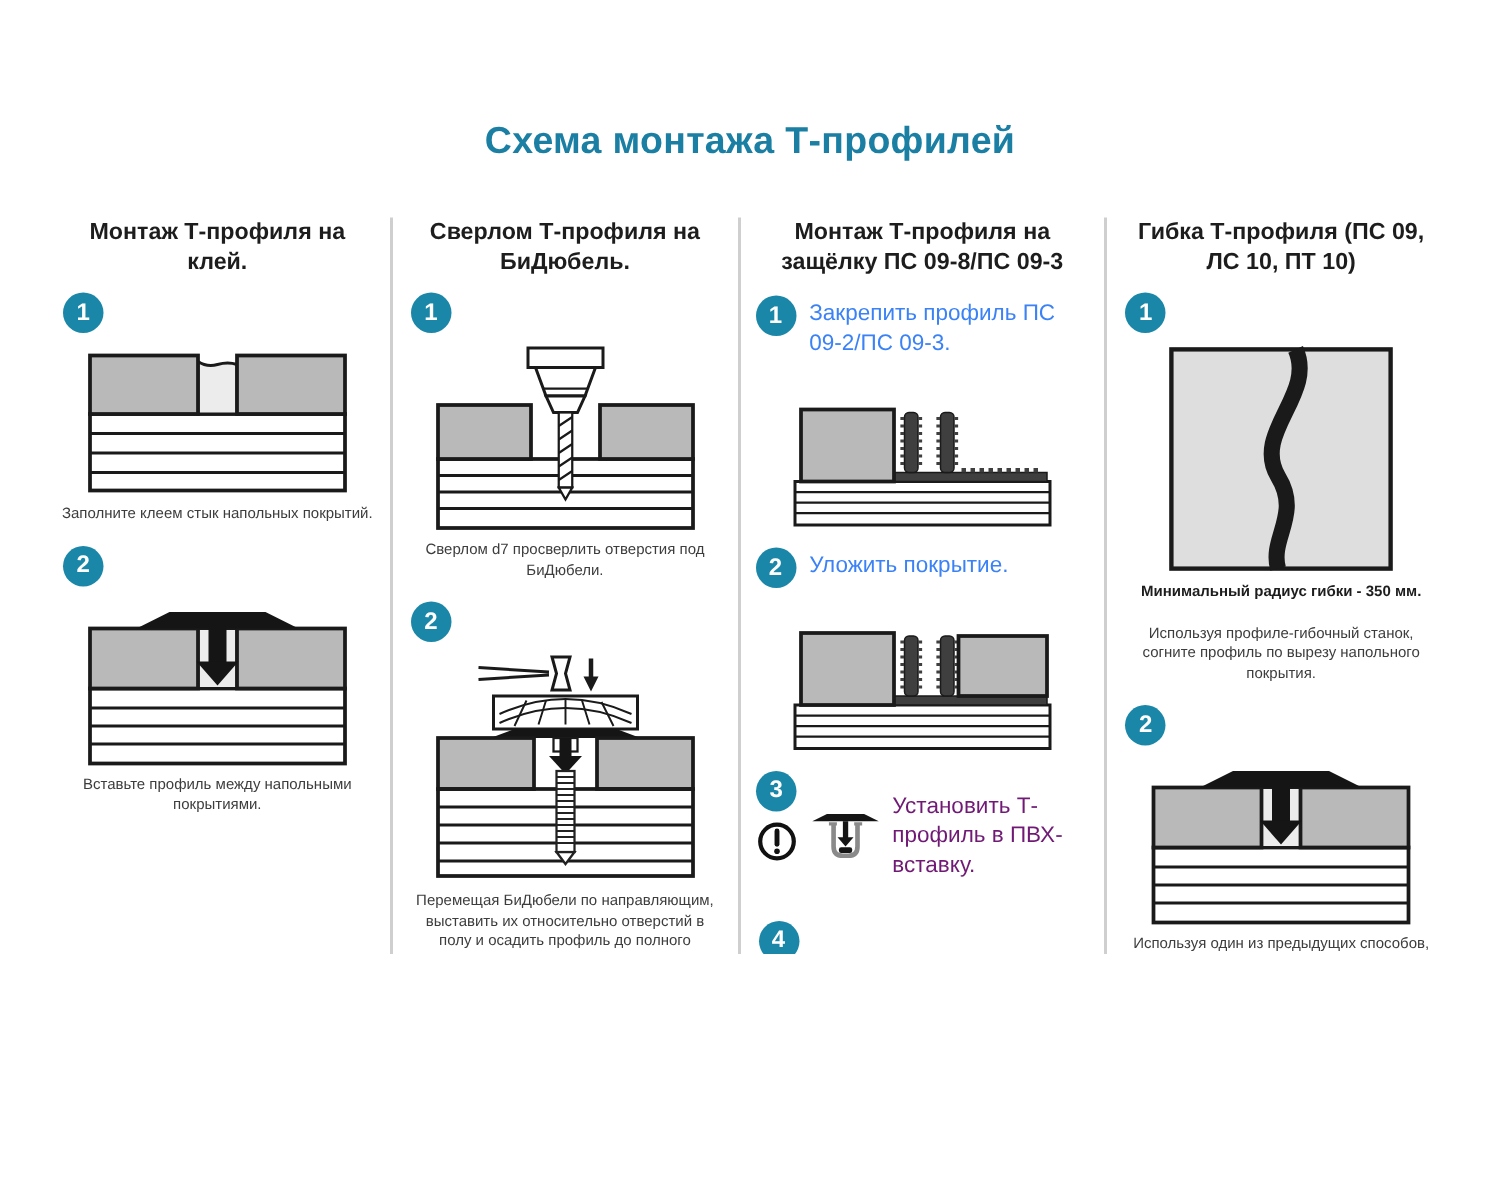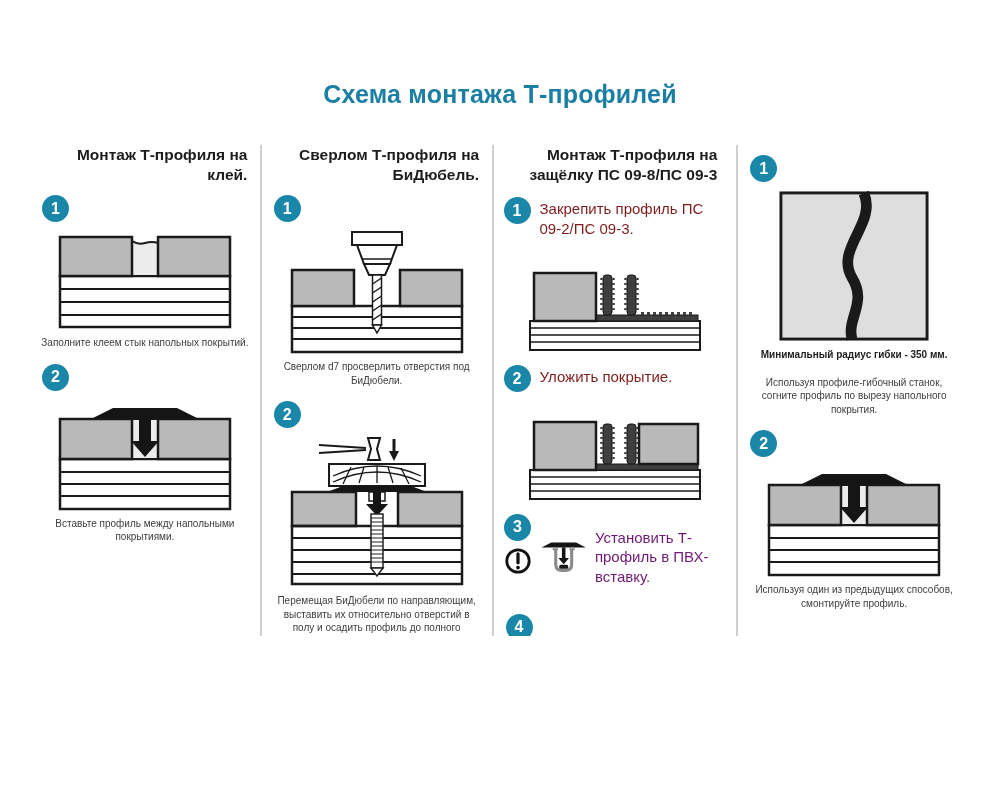--- a/index.html
+++ b/index.html
@@ -13,40 +13,40 @@
   }
   .grid{
     display:grid;grid-template-columns:1fr 1fr 1fr 1fr;
     margin:36px 30px 0 30px;
   }
   .col{padding:0 10px 14px 10px;}
   .col.divided{border-right:2px solid #cfcfcf;}
   .col-header{
     margin:0 auto 10px auto;max-width:205px;
     font-size:15.5px;font-weight:bold;color:#1d1d1d;
-    text-align:right;line-height:1.3;
+    text-align:center;line-height:1.3;
   }
   .circle{
     width:27px;height:27px;border-radius:50%;
     background:#1a87a8;color:#fff;
     font-size:16px;font-weight:bold;
     display:flex;align-items:center;justify-content:center;
     flex:0 0 auto;
   }
   .step{margin-top:10px;}
   .step .circle{margin-left:2px;}
   .figure{display:flex;justify-content:center;margin:8px 0 6px 0;}
   .caption{
     font-size:10px;line-height:1.35;color:#3d3d3d;
     text-align:center;margin:4px auto 14px auto;max-width:210px;
   }
   .caption.bold{font-weight:bold;color:#1d1d1d;}
   .step-row{display:flex;gap:9px;align-items:flex-start;margin-top:12px;}
   .step-row .inline-caption{
-    font-size:15px;line-height:1.3;color:#7f1d1d;text-align:left;margin-top:2px;
+    font-size:15px;line-height:1.3;color:#3b82f6;text-align:left;margin-top:2px;
   }
   .badge-stack{display:flex;flex-direction:column;gap:6px;align-items:center;flex:0 0 auto;}
   .triple{display:flex;gap:6px;align-items:flex-start;margin-top:12px;}
   .triple .side-caption{
     font-size:15px;line-height:1.3;color:#701a75;text-align:left;margin-top:14px;
   }
   svg{display:block;}
 </style>
 </head>
 <body>
@@ -245,20 +245,21 @@
               <rect x="93" y="60" width="8" height="18" fill="#151515"></rect>
               <polygon points="85,76 109,76 97,90" fill="#151515"></polygon>
             </g>
           </svg>
         </div>
 
       </div>
     </div>
 
     <div class="col">
+      <h2 class="col-header">Гибка Т-профиля (ПС 09, ЛС 10, ПТ 10)</h2>
 
       <div class="step">
         <div class="circle">1</div>
         <div class="figure">
           <svg width="152" height="152" viewBox="0 0 156 156">
             <rect x="3" y="3" width="150" height="150" fill="#dedede" stroke="#1a1a1a" stroke-width="3"></rect>
             <path d="M88,3 C102,34 58,60 76,90 C92,116 70,132 76,153" fill="none" stroke="#1a1a1a" stroke-width="11"></path>
           </svg>
         </div>
         <p class="caption bold">Минимальный радиус гибки - 350 мм.</p>

